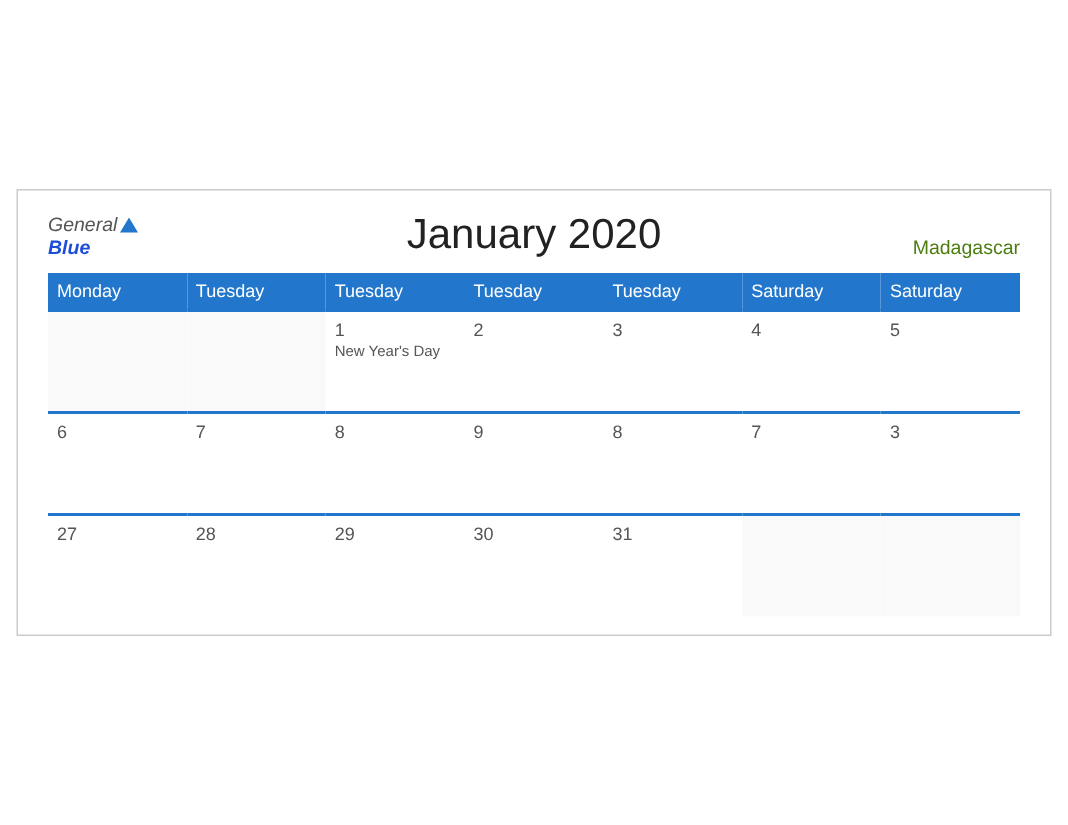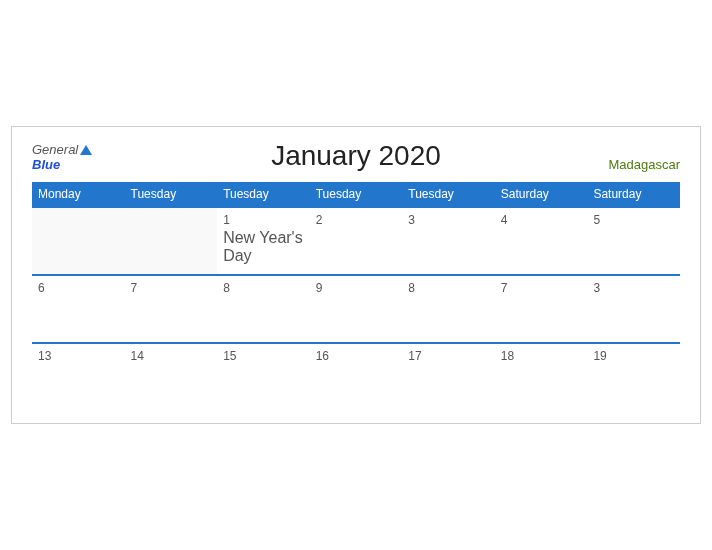--- a/index.html
+++ b/index.html
@@ -81,21 +81,21 @@
       font-size: 12px;
       color: #333;
       background: #fff;
     }
     .calendar-table tbody td .day-num {
       font-size: 12px;
       color: #555;
       display: block;
     }
     .calendar-table tbody td .event {
-      font-size: 16px;
+      font-size: 10px;
       color: #555;
       margin-top: 2px;
       display: block;
     }
     .calendar-table tbody td.empty {
       background: #f9f9f9;
     }
     .logo-row {
       display: flex;
       align-items: center;
@@ -182,36 +182,32 @@
           </td>
           <td>
             <span class="day-num">7</span>
           </td>
           <td>
             <span class="day-num">3</span>
           </td>
         </tr>
         <tr>
           <td>
-            <span class="day-num">13</span>
-          </td>
-          <td>
-            <span class="day-num">14</span>
-          </td>
-          <td>
-            <span class="day-num">15</span>
-          </td>
-          <td>
-            <span class="day-num">16</span>
-          </td>
-          <td>
-            <span class="day-num">17</span>
-          </td>
-          <td>
-            <span class="day-num">18</span>
-          </td>
-          <td>
-            <span class="day-num">19</span>
-          </td>
+            <span class="day-num">27</span>
+          </td>
+          <td>
+            <span class="day-num">28</span>
+          </td>
+          <td>
+            <span class="day-num">29</span>
+          </td>
+          <td>
+            <span class="day-num">30</span>
+          </td>
+          <td>
+            <span class="day-num">31</span>
+          </td>
+          <td class="empty"></td>
+          <td class="empty"></td>
         </tr>
       </tbody>
   </table>
 </div>
 
 </body></html>

